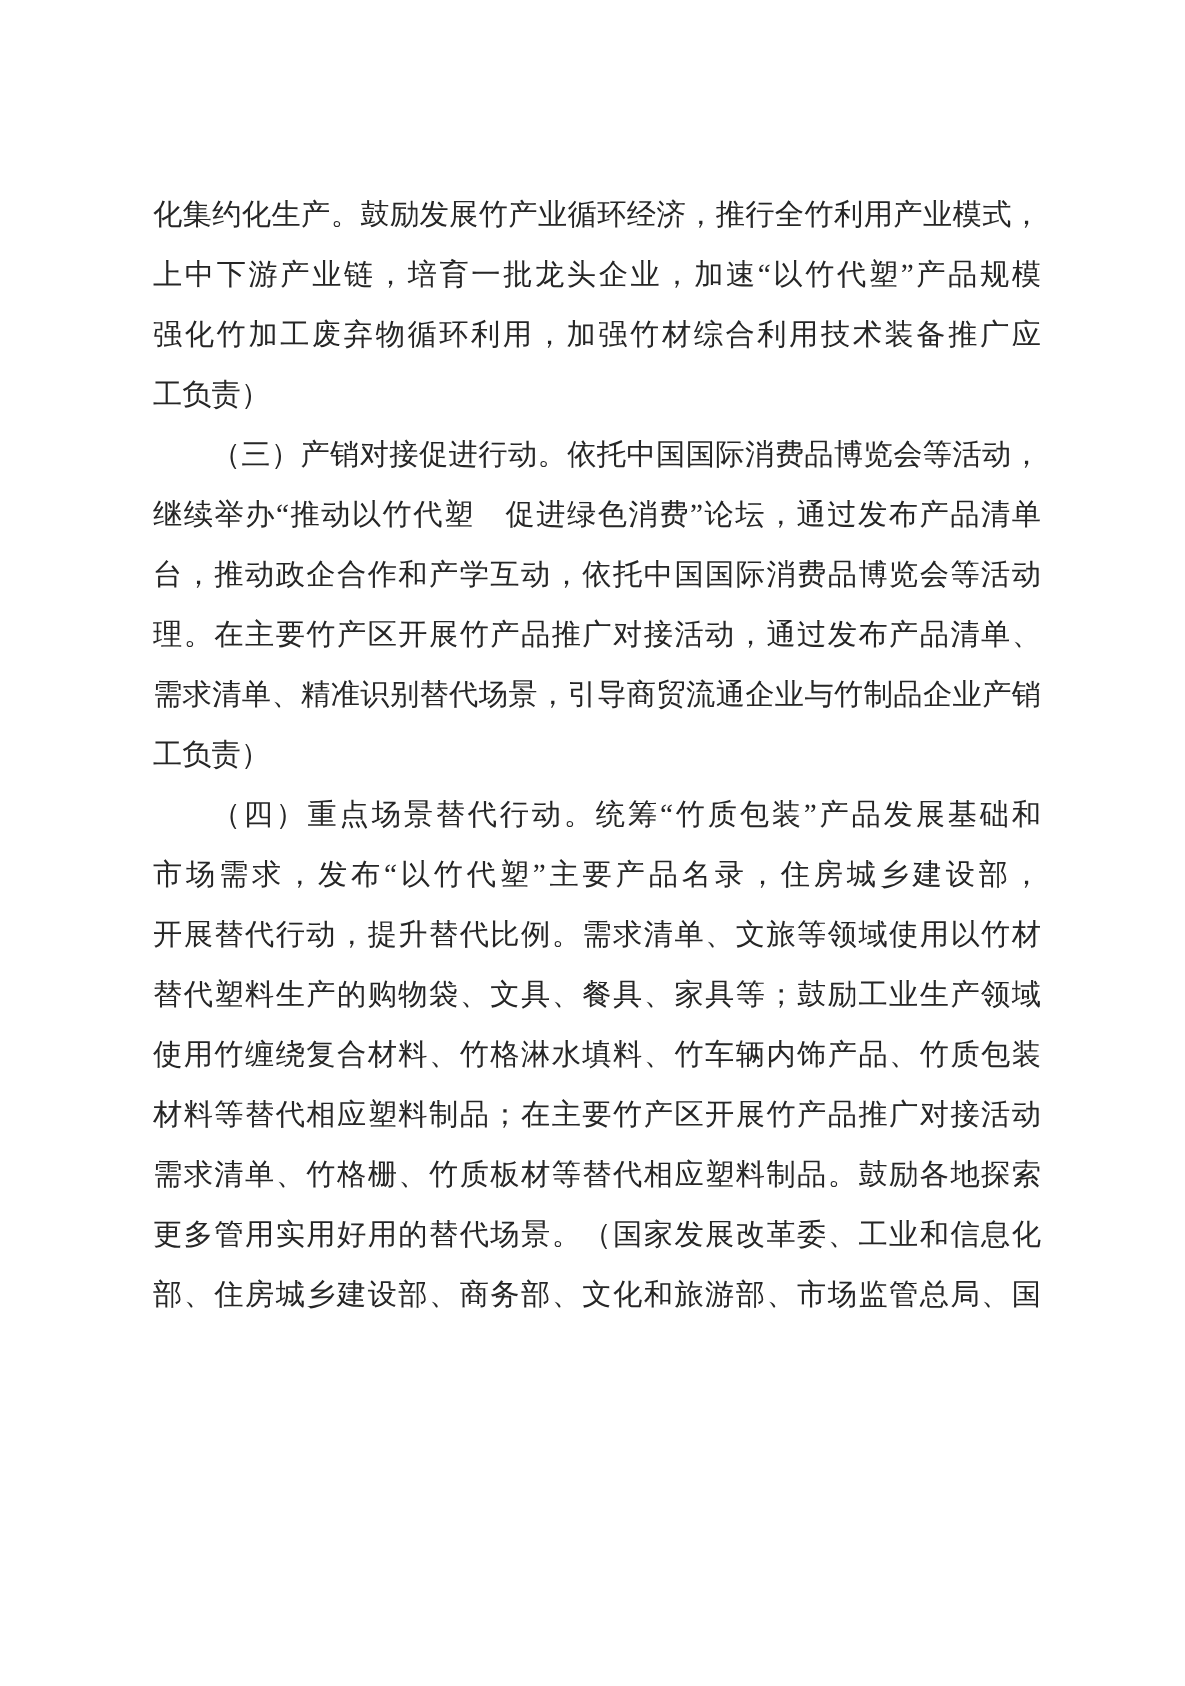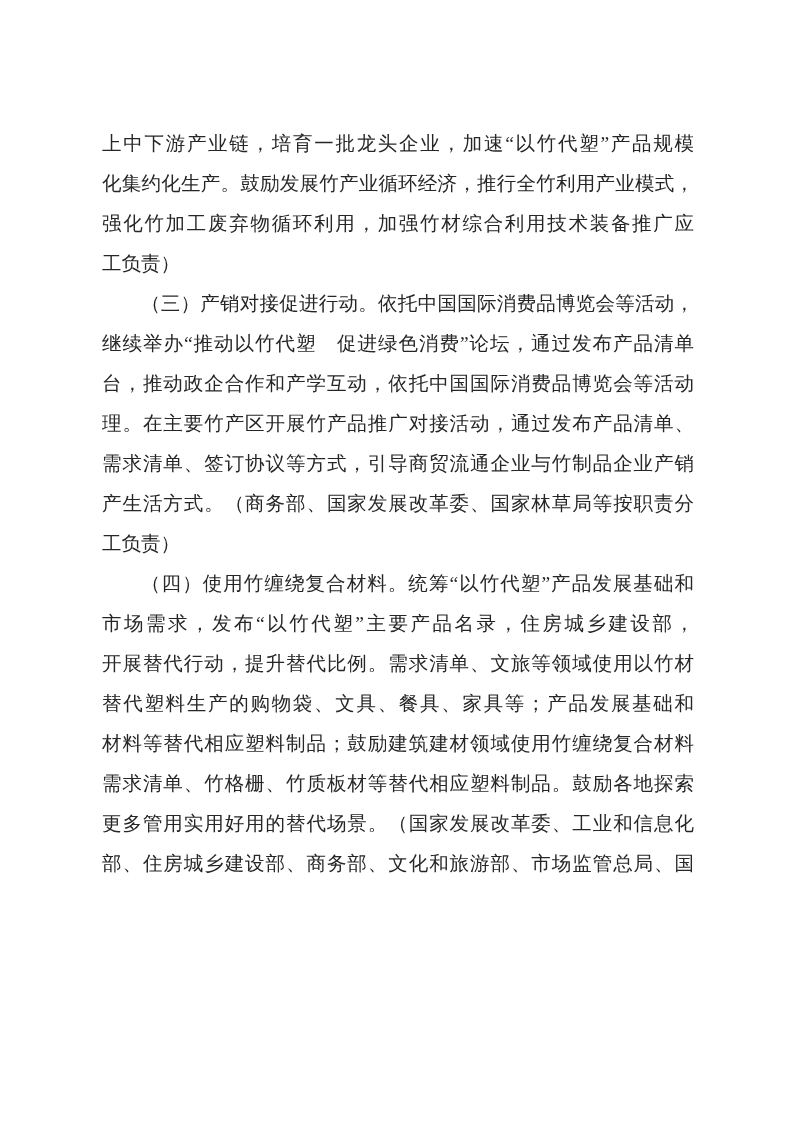--- a/index.html
+++ b/index.html
@@ -39,33 +39,33 @@
     text-align: center;
     text-align-last: left;
     -moz-text-align-last: left;
   }
 </style>
 </head>
 <body>
 
 <div class="page">
   <div class="text-block">
+    <div class="text-line">化集约化生产。鼓励发展竹产业循环经济，推行全竹利用产业模式，</div>
     <div class="text-line">上中下游产业链，培育一批龙头企业，加速“以竹代塑”产品规模</div>
-    <div class="text-line">化集约化生产。鼓励发展竹产业循环经济，推行全竹利用产业模式，</div>
     <div class="text-line">强化竹加工废弃物循环利用，加强竹材综合利用技术装备推广应</div>
     <div class="text-line para-end">工负责）</div>
     <div class="text-line indent">（三）产销对接促进行动。依托中国国际消费品博览会等活动，</div>
     <div class="text-line">继续举办“推动以竹代塑　促进绿色消费”论坛，通过发布产品清单</div>
     <div class="text-line">台，推动政企合作和产学互动，依托中国国际消费品博览会等活动</div>
     <div class="text-line">理。在主要竹产区开展竹产品推广对接活动，通过发布产品清单、</div>
-    <div class="text-line">需求清单、签订协议等方式，引导商贸流通企业与竹制品企业产销</div>
-    <div class="text-line">产生活方式。（商务部、国家发展改革委、国家林草局等按职责分</div>
+    <div class="text-line">需求清单、精准识别替代场景，引导商贸流通企业与竹制品企业产销</div>
     <div class="text-line para-end">工负责）</div>
-    <div class="text-line indent">（四）使用竹缠绕复合材料。统筹“以竹代塑”产品发展基础和</div>
+    <div class="text-line indent">（四）重点场景替代行动。统筹“竹质包装”产品发展基础和</div>
     <div class="text-line">市场需求，发布“以竹代塑”主要产品名录，住房城乡建设部，</div>
     <div class="text-line">开展替代行动，提升替代比例。需求清单、文旅等领域使用以竹材</div>
-    <div class="text-line">替代塑料生产的购物袋、文具、餐具、家具等；产品发展基础和</div>
-    <div class="text-line">材料等替代相应塑料制品；鼓励建筑建材领域使用竹缠绕复合材料</div>
+    <div class="text-line">替代塑料生产的购物袋、文具、餐具、家具等；鼓励工业生产领域</div>
+    <div class="text-line">使用竹缠绕复合材料、竹格淋水填料、竹车辆内饰产品、竹质包装</div>
+    <div class="text-line">材料等替代相应塑料制品；在主要竹产区开展竹产品推广对接活动</div>
     <div class="text-line">需求清单、竹格栅、竹质板材等替代相应塑料制品。鼓励各地探索</div>
     <div class="text-line">更多管用实用好用的替代场景。（国家发展改革委、工业和信息化</div>
     <div class="text-line">部、住房城乡建设部、商务部、文化和旅游部、市场监管总局、国</div>
   </div>
 </div>
 
 </body></html>

